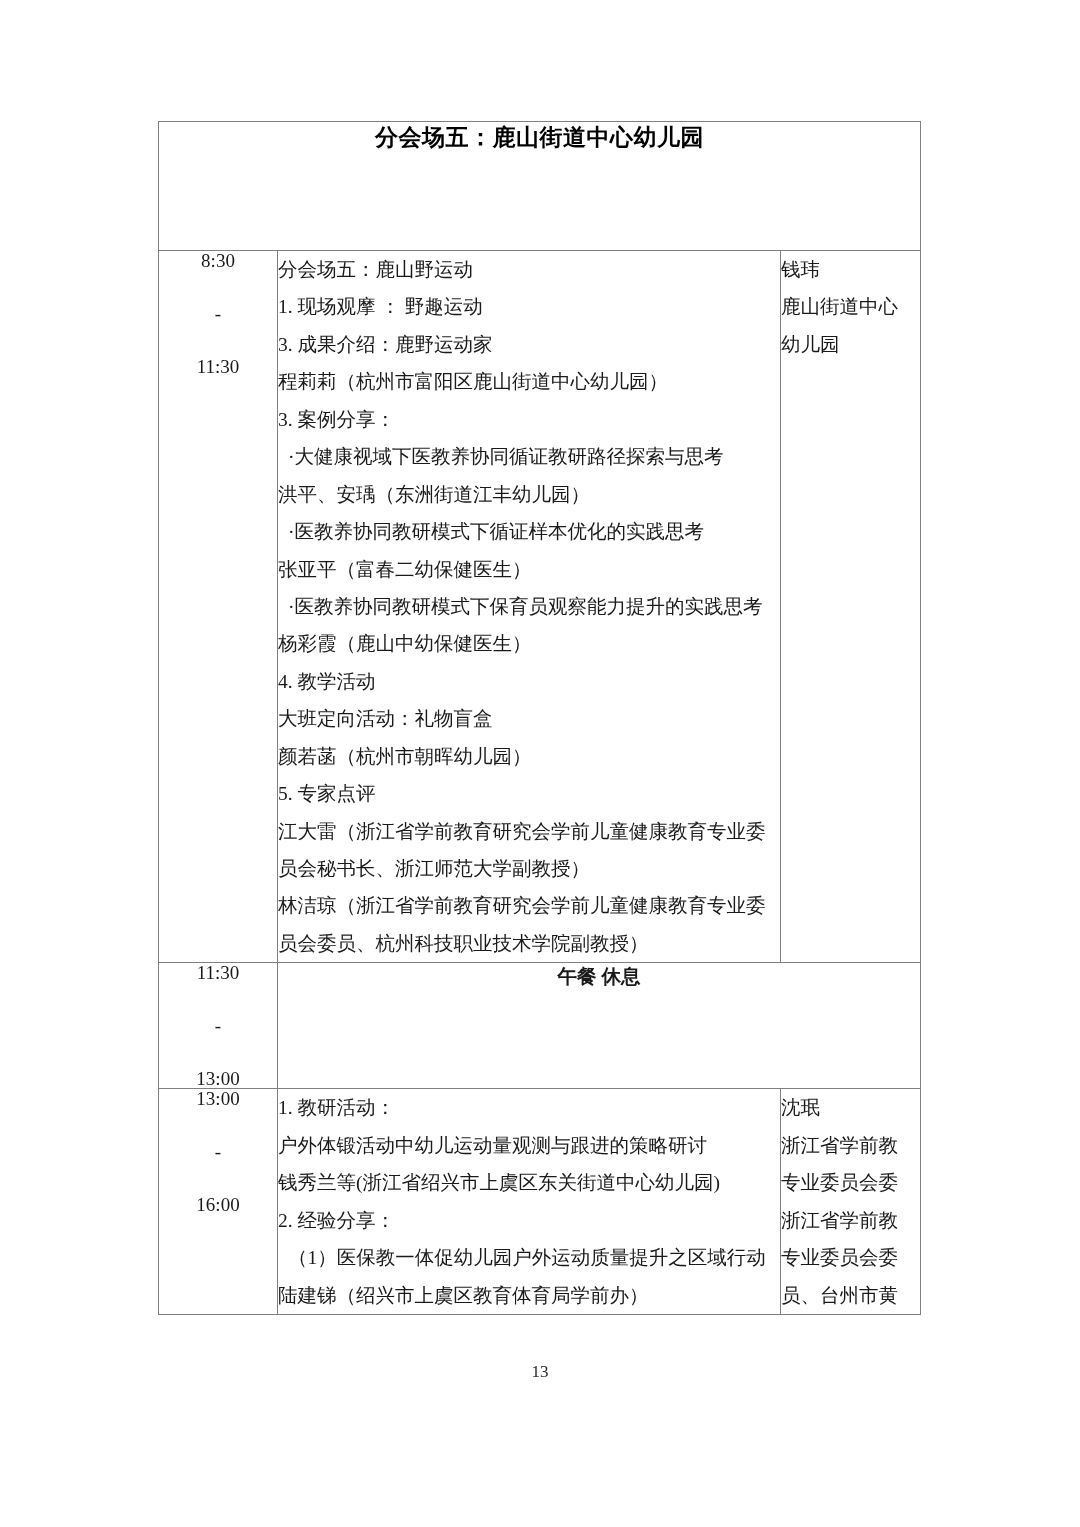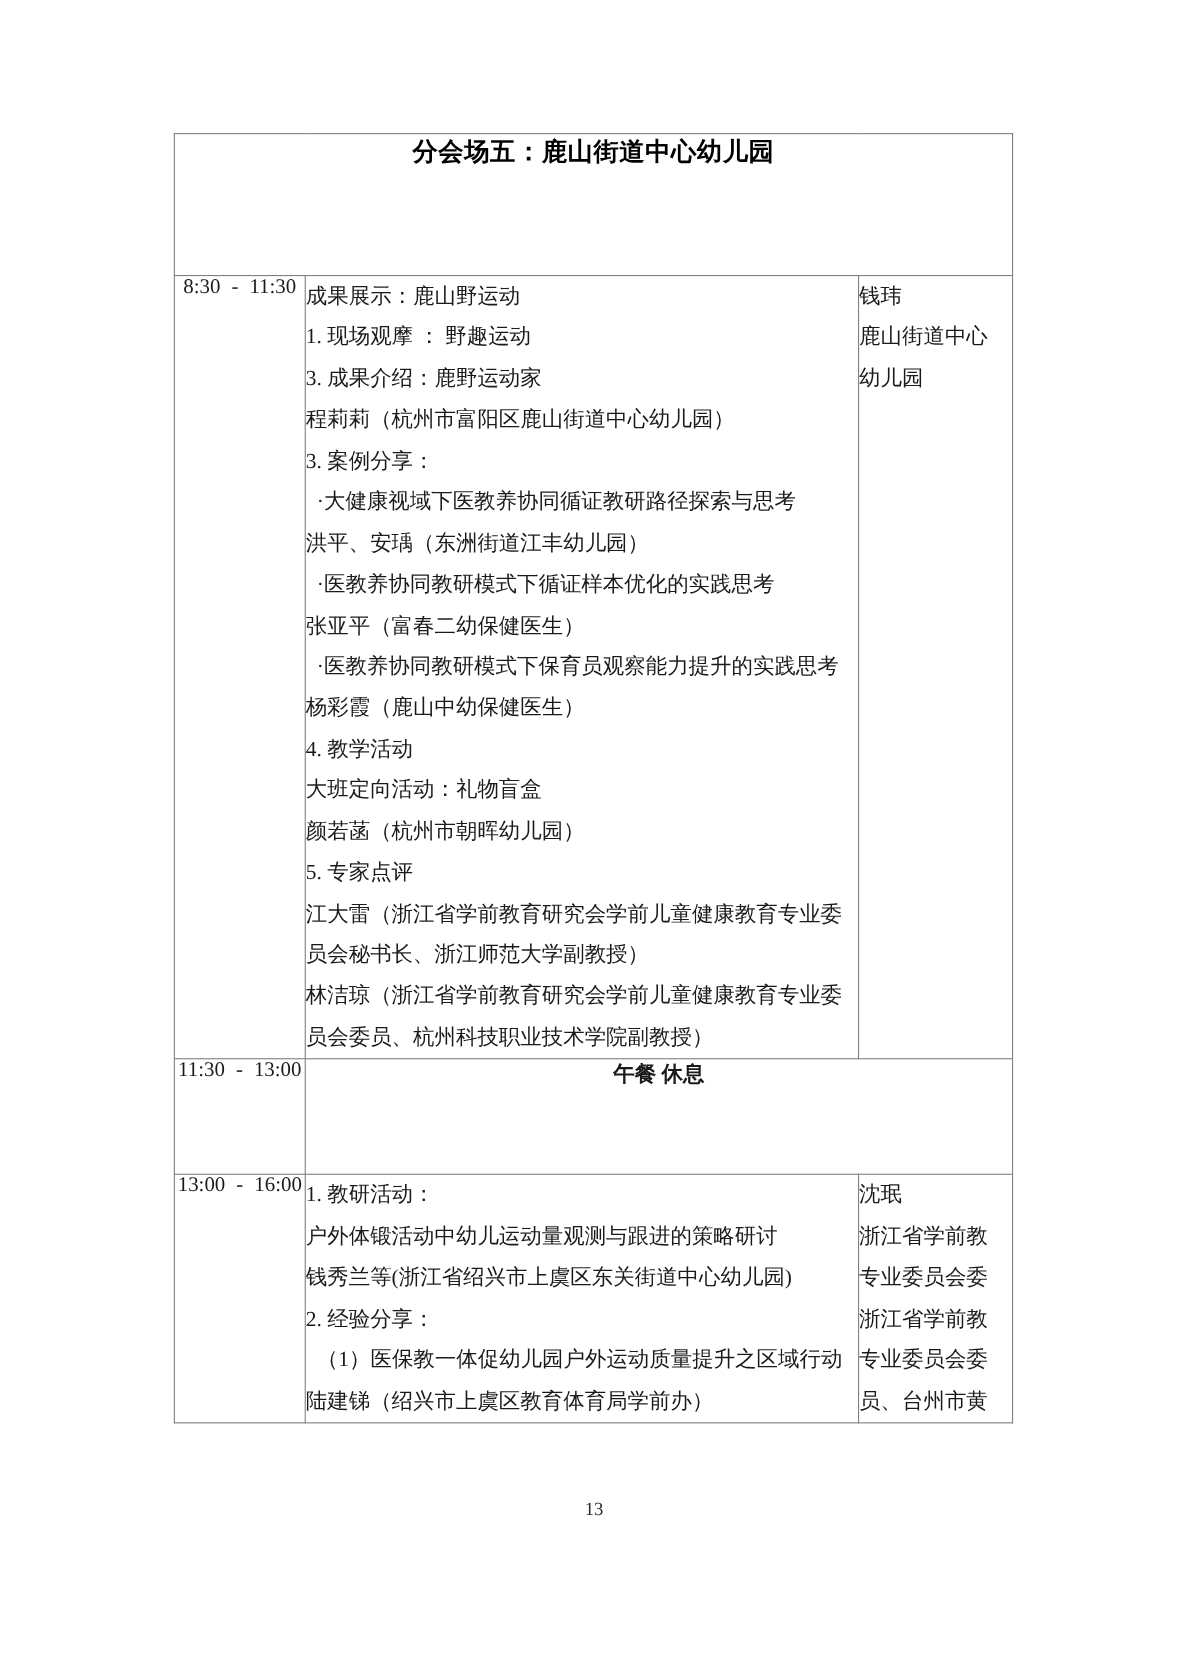--- a/index.html
+++ b/index.html
@@ -72,24 +72,24 @@
   .time-cell {
     text-align: center;
     vertical-align: middle;
     font-size: 19px;
     font-family: "Liberation Serif", "DejaVu Serif", serif;
     line-height: 1.0;
     padding: 0 4px;
   }
   .time-stack {
     display: flex;
-    flex-direction: row;
+    flex-direction: column;
     align-items: center;
     justify-content: center;
-    gap: 10px;
+    gap: 34px;
   }
   .time-stack span { display: block; }
 
   
   .content-cell {
     padding: 8px 10px 10px 12px;
     font-size: 19.5px;
     line-height: 1.92;
   }
   .content-cell .ln { white-space: nowrap; }
@@ -158,21 +158,21 @@
 
       <tr class="row-main">
         <td class="time-cell">
           <div class="time-stack">
             <span>8:30</span>
             <span>-</span>
             <span>11:30</span>
           </div>
         </td>
         <td class="content-cell">
-          <div class="ln">成果展示：鹿山野运动</div>
+          <div class="ln">分会场五：鹿山野运动</div>
           <div class="ln">1. 现场观摩 ： 野趣运动</div>
           <div class="ln">3. 成果介绍：鹿野运动家</div>
           <div class="ln">程莉莉（杭州市富阳区鹿山街道中心幼儿园）</div>
           <div class="ln">3. 案例分享：</div>
           <div class="ln bullet-line">·大健康视域下医教养协同循证教研路径探索与思考</div>
           <div class="ln">洪平、安瑀（东洲街道江丰幼儿园）</div>
           <div class="ln bullet-line">·医教养协同教研模式下循证样本优化的实践思考</div>
           <div class="ln">张亚平（富春二幼保健医生）</div>
           <div class="ln bullet-line">·医教养协同教研模式下保育员观察能力提升的实践思考</div>
           <div class="ln">杨彩霞（鹿山中幼保健医生）</div>

